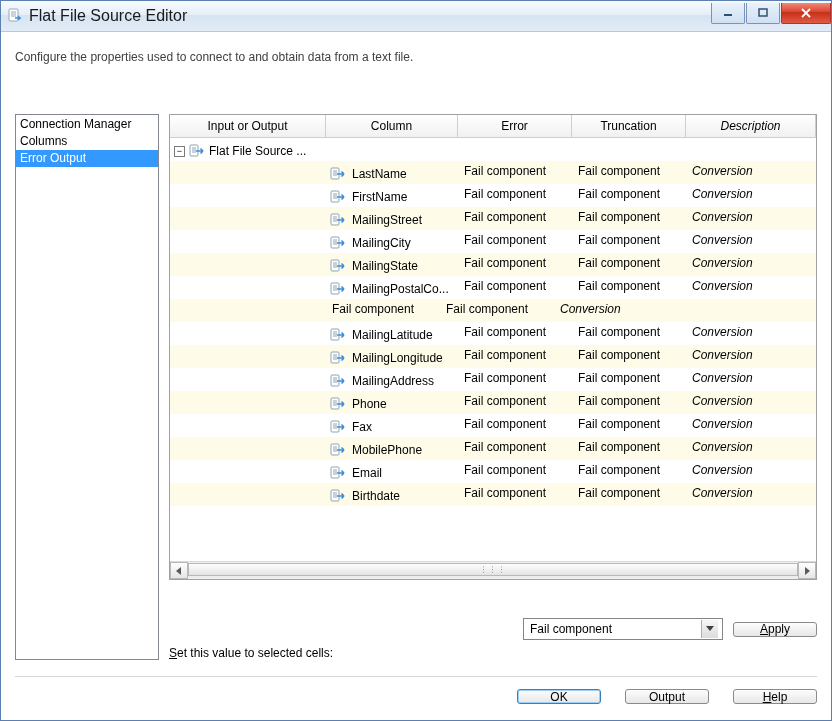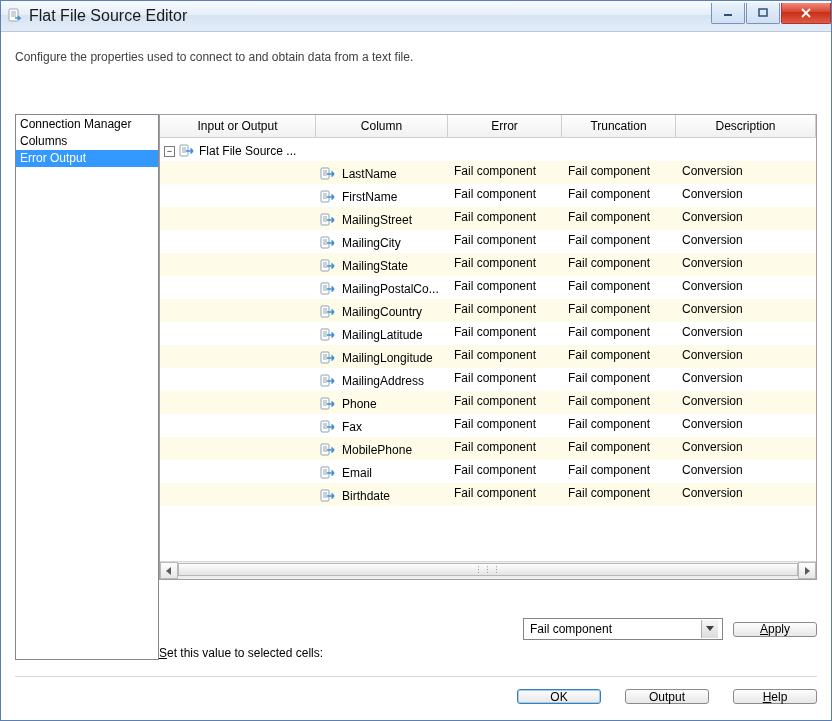--- a/index.html
+++ b/index.html
@@ -67,20 +67,21 @@
     padding: 14px 14px 10px 14px;
     box-sizing: border-box;
   }
   .instruction {
     color: #404040;
     margin: 4px 0 50px 0;
   }
   .body-area {
     flex: 1;
     display: flex;
+    gap: 10px;
     min-height: 0;
   }
   
   .sidebar {
     width: 144px;
     border: 1px solid #828790;
     background: #fff;
     box-sizing: border-box;
     padding-top: 1px;
   }
@@ -116,21 +117,21 @@
     border-bottom: 1px solid #cfcfcf;
     padding: 4px 6px;
     text-align: center;
     color: #000;
     box-sizing: border-box;
   }
   .col-io    { width: 156px; }
   .col-col   { width: 132px; }
   .col-err   { width: 114px; }
   .col-trunc { width: 114px; }
-  .col-desc  { flex: 1; }
+  .col-desc  { flex: 1; font-style: italic; }
 
   .grid-body {
     flex: 1;
     overflow: hidden;
     background: #fff;
   }
   .grid-row {
     display: flex;
     height: 23px;
     align-items: stretch;
@@ -410,28 +411,20 @@
                       <path d="M7 8h7m0 0l-2.5-2.5M14 8l-2.5 2.5" stroke="#3f8fd8" stroke-width="1.6" fill="none"></path>
                     </svg></span>
                   <span>MailingPostalCo...</span>
                 </div>
                 <div class="gb-cell col-err">Fail component</div>
                 <div class="gb-cell col-trunc">Fail component</div>
                 <div class="gb-cell col-desc">Conversion</div>
               </div>
               <div class="grid-row alt">
                 <div class="gb-cell col-io"></div>
-                <div class="gb-cell col-col">
-                  <span class="src-icon"><svg width="16" height="16" viewBox="0 0 16 16">
-                      <rect x="1" y="2" width="8" height="11" rx="1" fill="#fff" stroke="#8fa3b5"></rect>
-                      <path d="M3 5h4M3 7h4M3 9h4" stroke="#8fa3b5" stroke-width="1"></path>
-                      <path d="M7 8h7m0 0l-2.5-2.5M14 8l-2.5 2.5" stroke="#3f8fd8" stroke-width="1.6" fill="none"></path>
-                    </svg></span>
-                  <span>MailingCountry</span>
-                </div>
                 <div class="gb-cell col-err">Fail component</div>
                 <div class="gb-cell col-trunc">Fail component</div>
                 <div class="gb-cell col-desc">Conversion</div>
               </div>
               <div class="grid-row">
                 <div class="gb-cell col-io"></div>
                 <div class="gb-cell col-col">
                   <span class="src-icon"><svg width="16" height="16" viewBox="0 0 16 16">
                       <rect x="1" y="2" width="8" height="11" rx="1" fill="#fff" stroke="#8fa3b5"></rect>
                       <path d="M3 5h4M3 7h4M3 9h4" stroke="#8fa3b5" stroke-width="1"></path>

